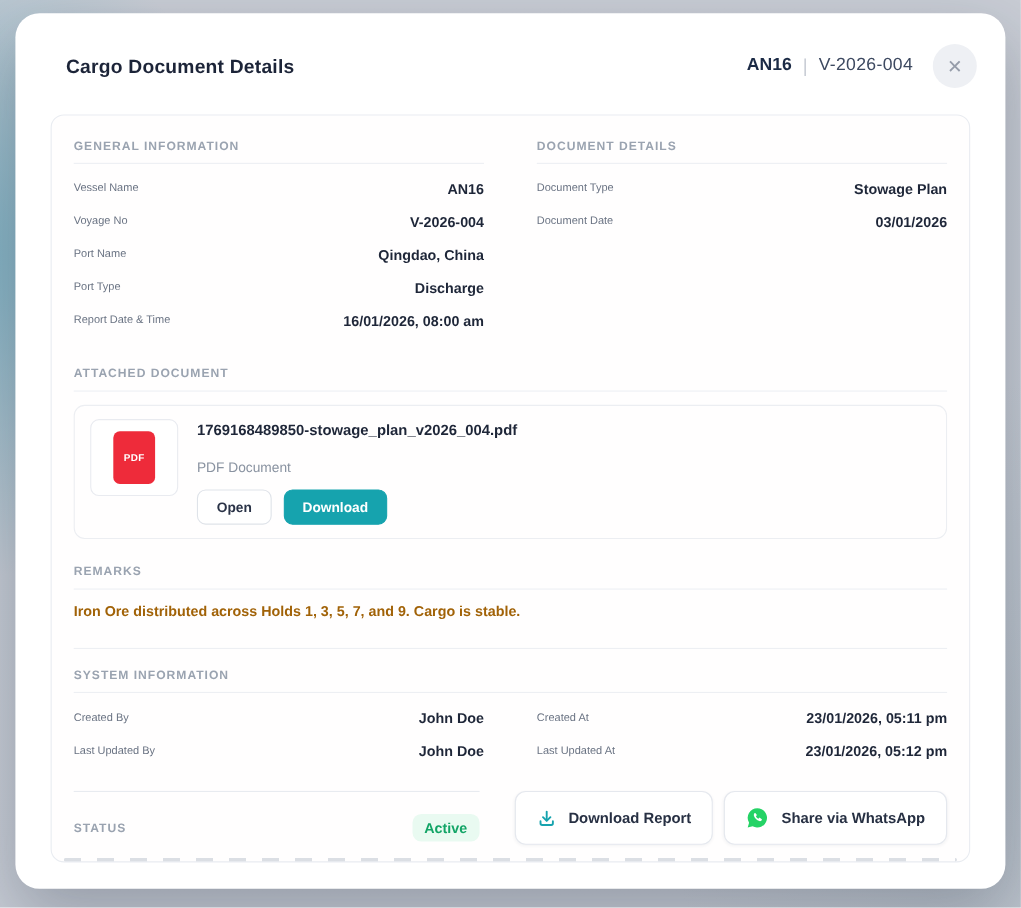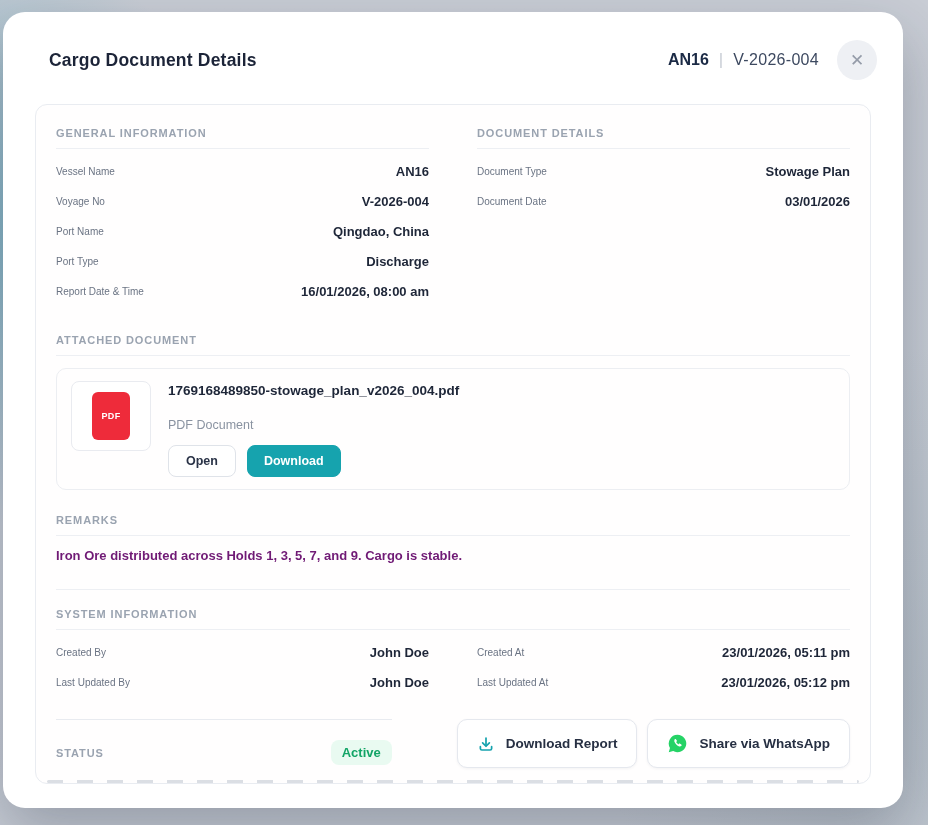--- a/index.html
+++ b/index.html
@@ -7,21 +7,21 @@
   body {
     font-family: "Liberation Sans", sans-serif;
     background:
       radial-gradient(circle at -5% 28%, rgba(110,170,190,.85) 0%, rgba(110,170,190,0) 26%),
       radial-gradient(circle at 103% 85%, rgba(150,165,175,.35) 0%, rgba(150,165,175,0) 30%),
       linear-gradient(180deg, #c9cdd5 0%, #c5cbd4 60%, #c7ccd5 100%);
     position: relative;
     overflow: hidden;
   }
   .modal {
-    position: absolute; left: 3px; top: 12px; width: 900px; height: 796px;
+    position: absolute; left: 14px; top: 12px; width: 900px; height: 796px;
     background: #ffffff; border-radius: 22px;
     box-shadow: 0 24px 60px rgba(25,35,55,.28);
   }
   .modal::after {
     content: ""; position: absolute; left: 44px; right: 44px; bottom: 25px; height: 3px;
     background: repeating-linear-gradient(90deg, #b7bfca 0 16px, transparent 16px 30px);
     opacity: .5; border-radius: 2px;
   }
   .modal-header {
     display: flex; align-items: center; padding: 28px 26px 0 46px;
@@ -76,25 +76,25 @@
     background: #fff; border: 1px solid #dfe3e9; border-radius: 8px;
     padding: 8px 17px; font-size: 12.5px; font-weight: 600; color: #2a3347;
     cursor: pointer; font-family: inherit;
   }
   .btn-download {
     background: #16a3ae; border: 1px solid #16a3ae; border-radius: 8px;
     padding: 8px 16px; font-size: 12.5px; font-weight: 700; color: #ffffff;
     cursor: pointer; font-family: inherit;
   }
   .remarks { margin-top: 24px; }
-  .remarks-text { margin-top: 12px; font-size: 13px; font-weight: 600; color: #701a75; }
+  .remarks-text { margin-top: 12px; font-size: 13px; font-weight: 600; color: #a16207; }
   .hr { border: none; border-top: 1px solid #edeff3; margin-top: 26px; }
   .sysinfo { margin-top: 18px; }
   .sysinfo-grid { display: grid; grid-template-columns: 1fr 1fr; column-gap: 48px; }
-  .footer { margin-top: 22px; display: grid; grid-template-columns: 1fr 1fr; column-gap: 65px; align-items: start; }
+  .footer { margin-top: 22px; display: grid; grid-template-columns: 1fr 1fr; column-gap: 32px; align-items: start; }
   .status-col { border-top: 1px solid #e8ebf0; padding-top: 20px; display: flex; justify-content: space-between; align-items: center; }
   .status-label { font-size: 11px; font-weight: 700; letter-spacing: .9px; color: #9aa3b0; text-transform: uppercase; }
   .status-badge {
     background: #e9faf1; color: #12a466; font-weight: 700; font-size: 13px;
     padding: 5px 11px; border-radius: 8px;
   }
   .actions { display: flex; gap: 10px; justify-content: flex-end; }
   .action-btn {
     display: flex; align-items: center; gap: 11px;
     border: 1px solid #e5e8ee; background: #fff; border-radius: 10px;

